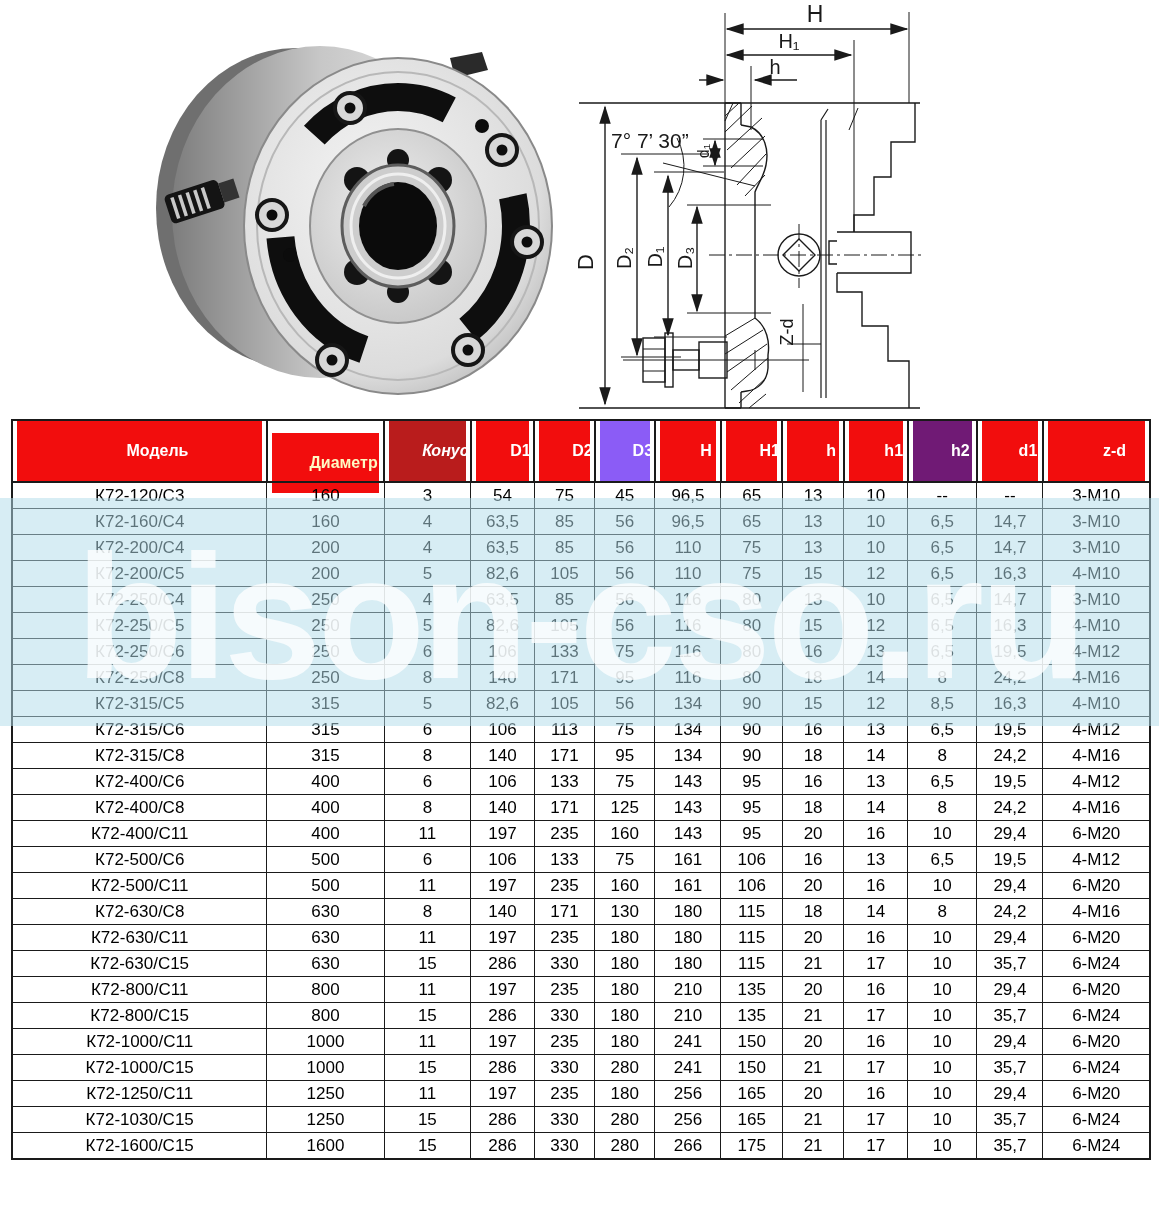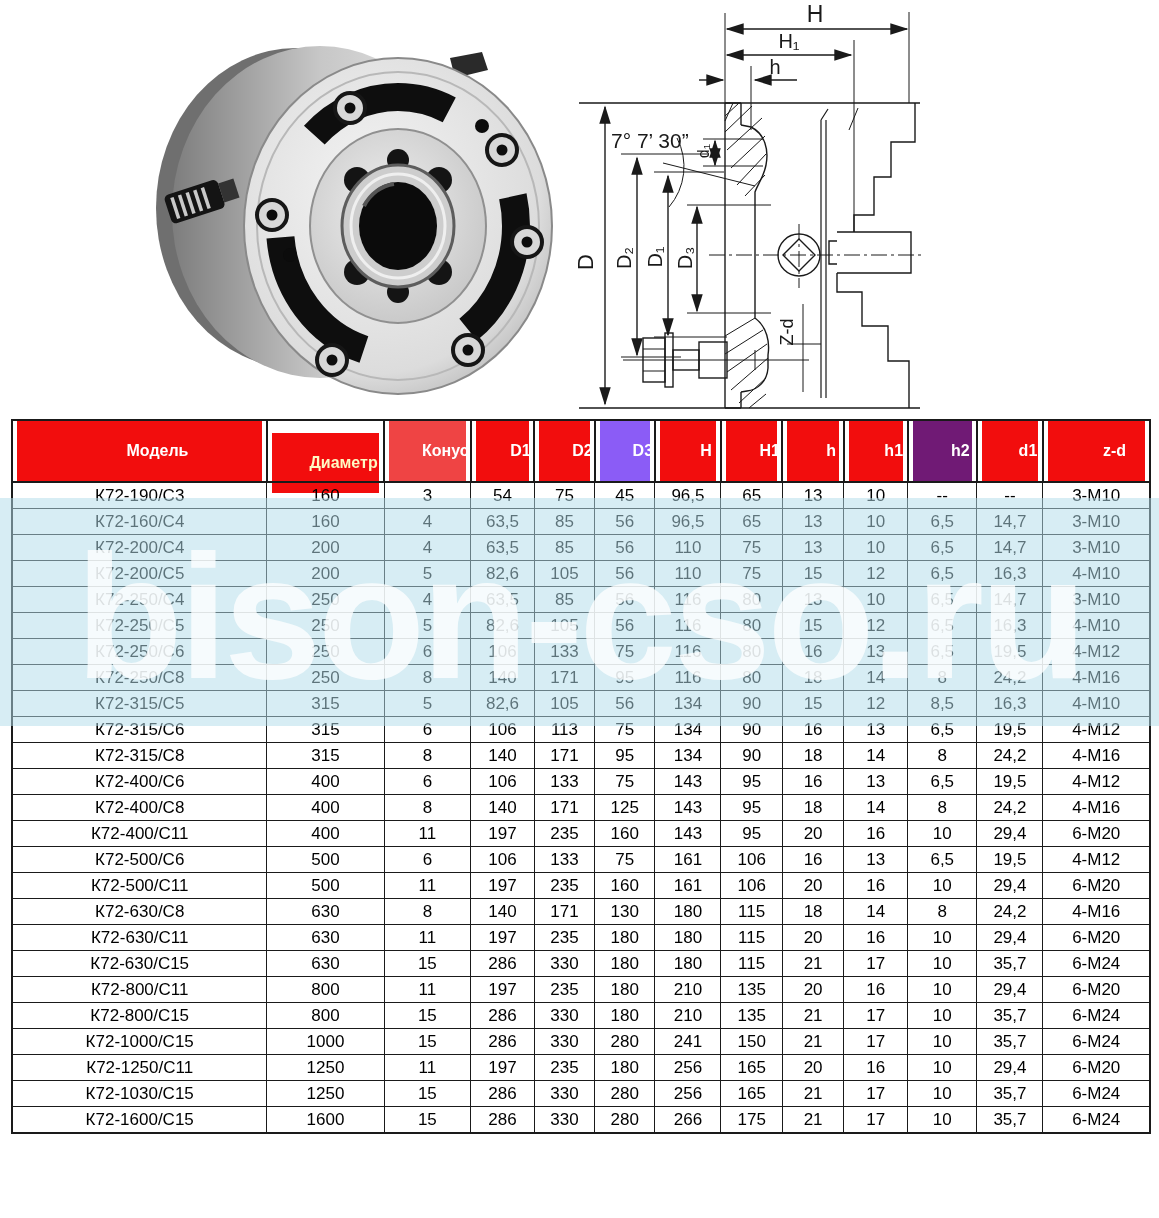--- a/index.html
+++ b/index.html
@@ -202,21 +202,21 @@
     </colgroup>
     <thead>
         <tr>
           <th>
             <div class="hcell" style="background: rgb(242, 13, 13); color: rgb(255, 255, 255);">Модель</div>
           </th>
           <th>
             <div class="hcell" style="background: rgb(242, 13, 13); color: #fef9c3; margin-top: 23px;">Диаметр</div>
           </th>
           <th>
-            <div class="hcell" style="background: #ef4444; color: rgb(255, 255, 255);">Конус</div>
+            <div class="hcell" style="background: #b91c1c; color: rgb(255, 255, 255); font-style: italic;">Конус</div>
           </th>
           <th>
             <div class="hcell" style="background: rgb(242, 13, 13); color: rgb(255, 255, 255);">D1</div>
           </th>
           <th>
             <div class="hcell" style="background: rgb(242, 13, 13); color: rgb(255, 255, 255);">D2</div>
           </th>
           <th>
             <div class="hcell" style="background: #8b5cf6; color: rgb(255, 255, 255);">D3</div>
           </th>
@@ -238,21 +238,21 @@
           <th>
             <div class="hcell" style="background: rgb(242, 13, 13); color: rgb(255, 255, 255);">d1</div>
           </th>
           <th>
             <div class="hcell" style="background: rgb(242, 13, 13); color: rgb(255, 255, 255);">z-d</div>
           </th>
         </tr>
       </thead>
     <tbody>
         <tr>
-          <td>К72-190/С3</td>
+          <td>К72-120/С3</td>
           <td>160</td>
           <td>3</td>
           <td>54</td>
           <td>75</td>
           <td>45</td>
           <td>96,5</td>
           <td>65</td>
           <td>13</td>
           <td>10</td>
           <td>--</td>
@@ -553,20 +553,35 @@
           <td>180</td>
           <td>210</td>
           <td>135</td>
           <td>21</td>
           <td>17</td>
           <td>10</td>
           <td>35,7</td>
           <td>6-М24</td>
         </tr>
         <tr>
+          <td>К72-1000/С11</td>
+          <td>1000</td>
+          <td>11</td>
+          <td>197</td>
+          <td>235</td>
+          <td>180</td>
+          <td>241</td>
+          <td>150</td>
+          <td>20</td>
+          <td>16</td>
+          <td>10</td>
+          <td>29,4</td>
+          <td>6-М20</td>
+        </tr>
+        <tr>
           <td>К72-1000/С15</td>
           <td>1000</td>
           <td>15</td>
           <td>286</td>
           <td>330</td>
           <td>280</td>
           <td>241</td>
           <td>150</td>
           <td>21</td>
           <td>17</td>

